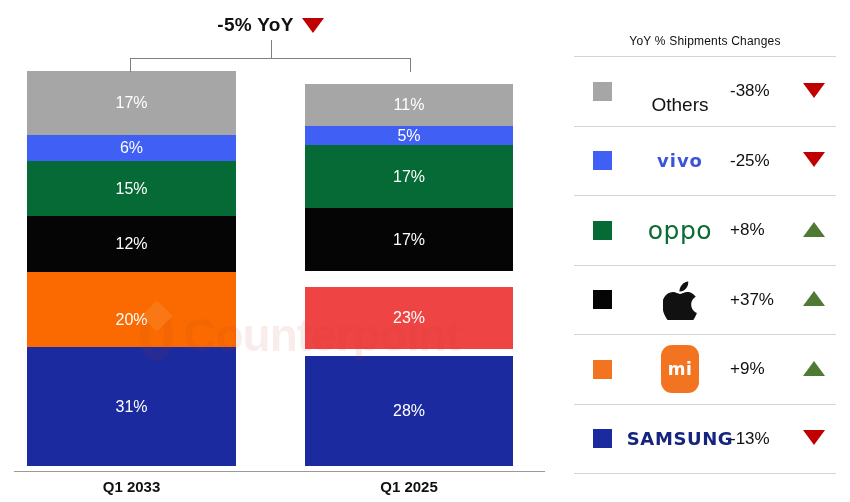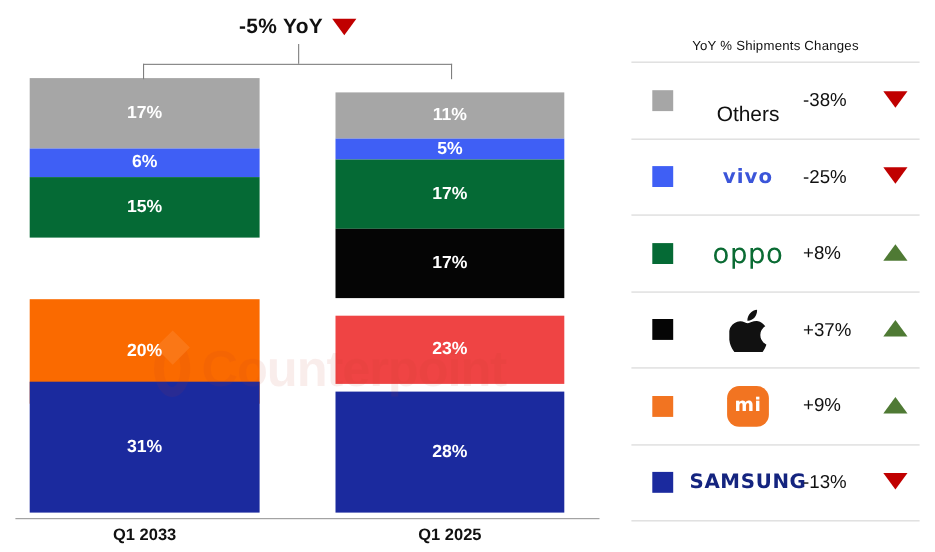--- a/index.html
+++ b/index.html
@@ -134,21 +134,20 @@
     position: absolute;
     left: 14px;
     top: 471px;
     width: 531px;
     height: 1px;
     background: #9a9a9a;
   }
   .bar {
     position: absolute;
     z-index: 3;
-    font-weight: bold;
   }
   .seg {
     position: absolute;
     left: 0;
     width: 100%;
     box-sizing: border-box;
     display: flex;
     align-items: center;
     justify-content: center;
   }
@@ -248,21 +247,21 @@
   }
   .brand-samsung {
     font-size: 18px;
     color: #14247f;
     font-weight: bold;
     letter-spacing: 0.6px;
     font-family: "DejaVu Sans", sans-serif;
   }
   .brand-apple svg { display: block; }
   .brand-mi {
-    width: 38px; height: 37px;
+    width: 38px; height: 48px;
     border-radius: 11px;
     background: #f27421;
     display: flex;
     align-items: center;
     justify-content: center;
   }
   .brand-mi span {
     color: #ffffff;
     font-size: 17px;
     font-weight: bold;
@@ -297,20 +296,23 @@
     <div class="bar" style="left:27px; top:71px; width:209px; height:395px;">
       <div class="seg" style="top:0px; height:64px; background:#a6a6a6;">
         <span class="seg-label">17%</span>
       </div>
       <div class="seg" style="top:64px; height:26px; background:#3f5ff5;">
         <span class="seg-label">6%</span>
       </div>
       <div class="seg" style="top:90px; height:55px; background:#056a35;">
         <span class="seg-label">15%</span>
       </div>
+      <div class="seg" style="top:145px; height:56px; background:#050505;">
+        <span class="seg-label">12%</span>
+      </div>
       <div class="seg" style="top:201px; height:95px; background:#fa6a00;">
         <span class="seg-label">20%</span>
       </div>
       <div class="seg" style="top:276px; height:119px; background:#1b2a9e;">
         <span class="seg-label">31%</span>
       </div>
     </div>
     <div class="cat-label" style="left:27px; width:209px;">Q1 2033</div>
 
     <div class="bar" style="left:305px; top:84px; width:208px; height:382px;">

